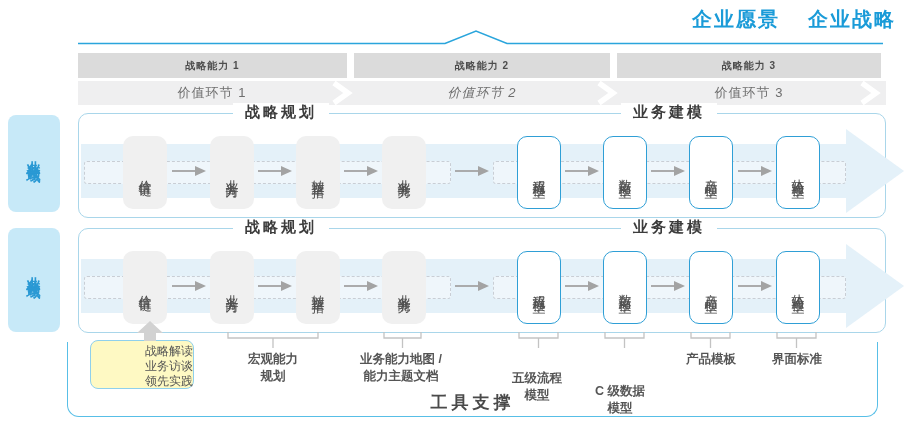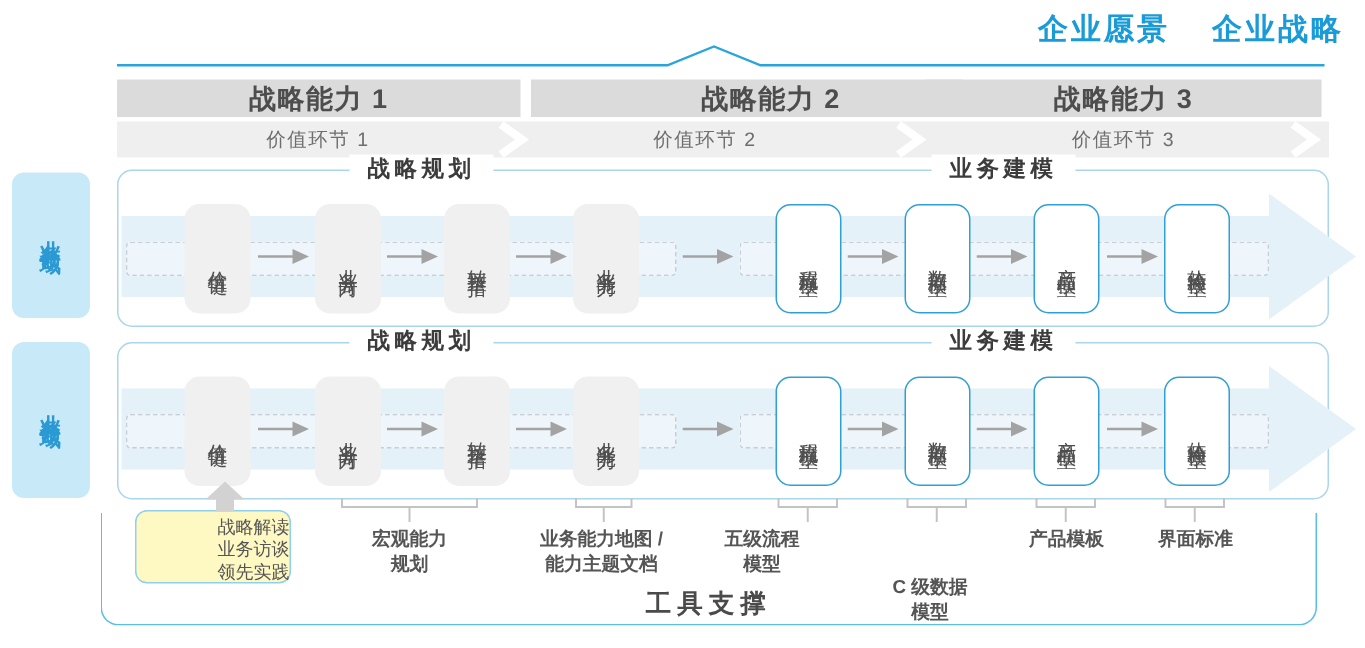--- a/index.html
+++ b/index.html
@@ -8,21 +8,21 @@
     font-family:"Liberation Sans","DejaVu Sans",sans-serif;
   }
   .abs{position:absolute;}
 
   
   .main-title{top:6px;left:0;right:0;text-align:right;color:#1a9bd8;
     font-size:20px;font-weight:bold;letter-spacing:2px;}
   .main-title span{margin:0 14px;}
 
   
-  .cap-seg{top:53px;height:25px;background:#dbdbdb;color:#4d4d4d;font-size:18px;
+  .cap-seg{top:53px;height:25px;background:#dbdbdb;color:#4d4d4d;font-size:10px;
     font-weight:600;display:flex;align-items:center;justify-content:center;letter-spacing:1px;}
 
   
   .val-band{left:78px;top:81px;width:808px;height:24px;background:#efeff0;}
   .val-label{top:81px;height:24px;line-height:24px;transform:translateX(-50%);
     color:#6e6e6e;font-size:13px;letter-spacing:1px;white-space:nowrap;}
 
   
   .domain-label{left:8px;width:52px;background:#c7e9f8;border-radius:8px;
     color:#2a99d4;font-size:14px;font-weight:bold;letter-spacing:3px;
@@ -63,26 +63,26 @@
   .overlay{left:0;top:0;z-index:30;pointer-events:none;}
 </style>
 </head>
 <body>
 
 <div class="abs main-title">
   <span>企业愿景</span><span>企业战略</span>
 </div>
 
 <div class="abs cap-seg" style="left:78px;width:269px;">战略能力 1</div>
-<div class="abs cap-seg" style="left:354px;width:256px;padding-left:32px;">战略能力 2</div>
+<div class="abs cap-seg" style="left:354px;width:256px;">战略能力 2</div>
 <div class="abs cap-seg" style="left:617px;width:264px;">战略能力 3</div>
 
 <div class="abs val-band"></div>
 <div class="abs val-label" style="left:212px;">价值环节 1</div>
-<div class="abs val-label" style="left:470px;">价值环节 2</div>
+<div class="abs val-label" style="left:482px;font-style:italic;">价值环节 2</div>
 <div class="abs val-label" style="left:749px;">价值环节 3</div>
 
 <div class="abs domain-label" style="top:115px;height:97px;">业务领域 1</div>
 <div class="abs domain-label" style="top:228px;height:104px;">业务领域 2</div>
 
 <div class="abs tools">
   <div class="tools-label">工具支撑</div>
 </div>
 
 <div class="abs row" style="top:113px;">
@@ -179,21 +179,21 @@
     </div>
 </div>
 
 <div class="abs note-box">战略解读
 业务访谈
 领先实践</div>
 <div class="abs ann" style="left:273px;">宏观能力
 规划</div>
 <div class="abs ann" style="left:401px;">业务能力地图 /
 能力主题文档</div>
-<div class="abs ann" style="left:508px;">五级流程
+<div class="abs ann" style="left:537px;margin-top:19px;">五级流程
 模型</div>
 <div class="abs ann" style="left:620px;margin-top:32px;">C 级数据
 模型</div>
 <div class="abs ann" style="left:711px;">产品模板</div>
 <div class="abs ann" style="left:797px;">界面标准</div>
 
 <svg class="abs overlay" width="910" height="432" viewBox="0 0 910 432">
   <path d="M78,43.5 L445,43.5 L476,31 L507,43.5 L883,43.5" fill="none" stroke="#2aa5dc" stroke-width="1.6"></path>
   <path d="M334,83 L348,93 L334,103" fill="none" stroke="#ffffff" stroke-width="5.5"></path>
   <path d="M599,83 L613,93 L599,103" fill="none" stroke="#ffffff" stroke-width="5.5"></path>

